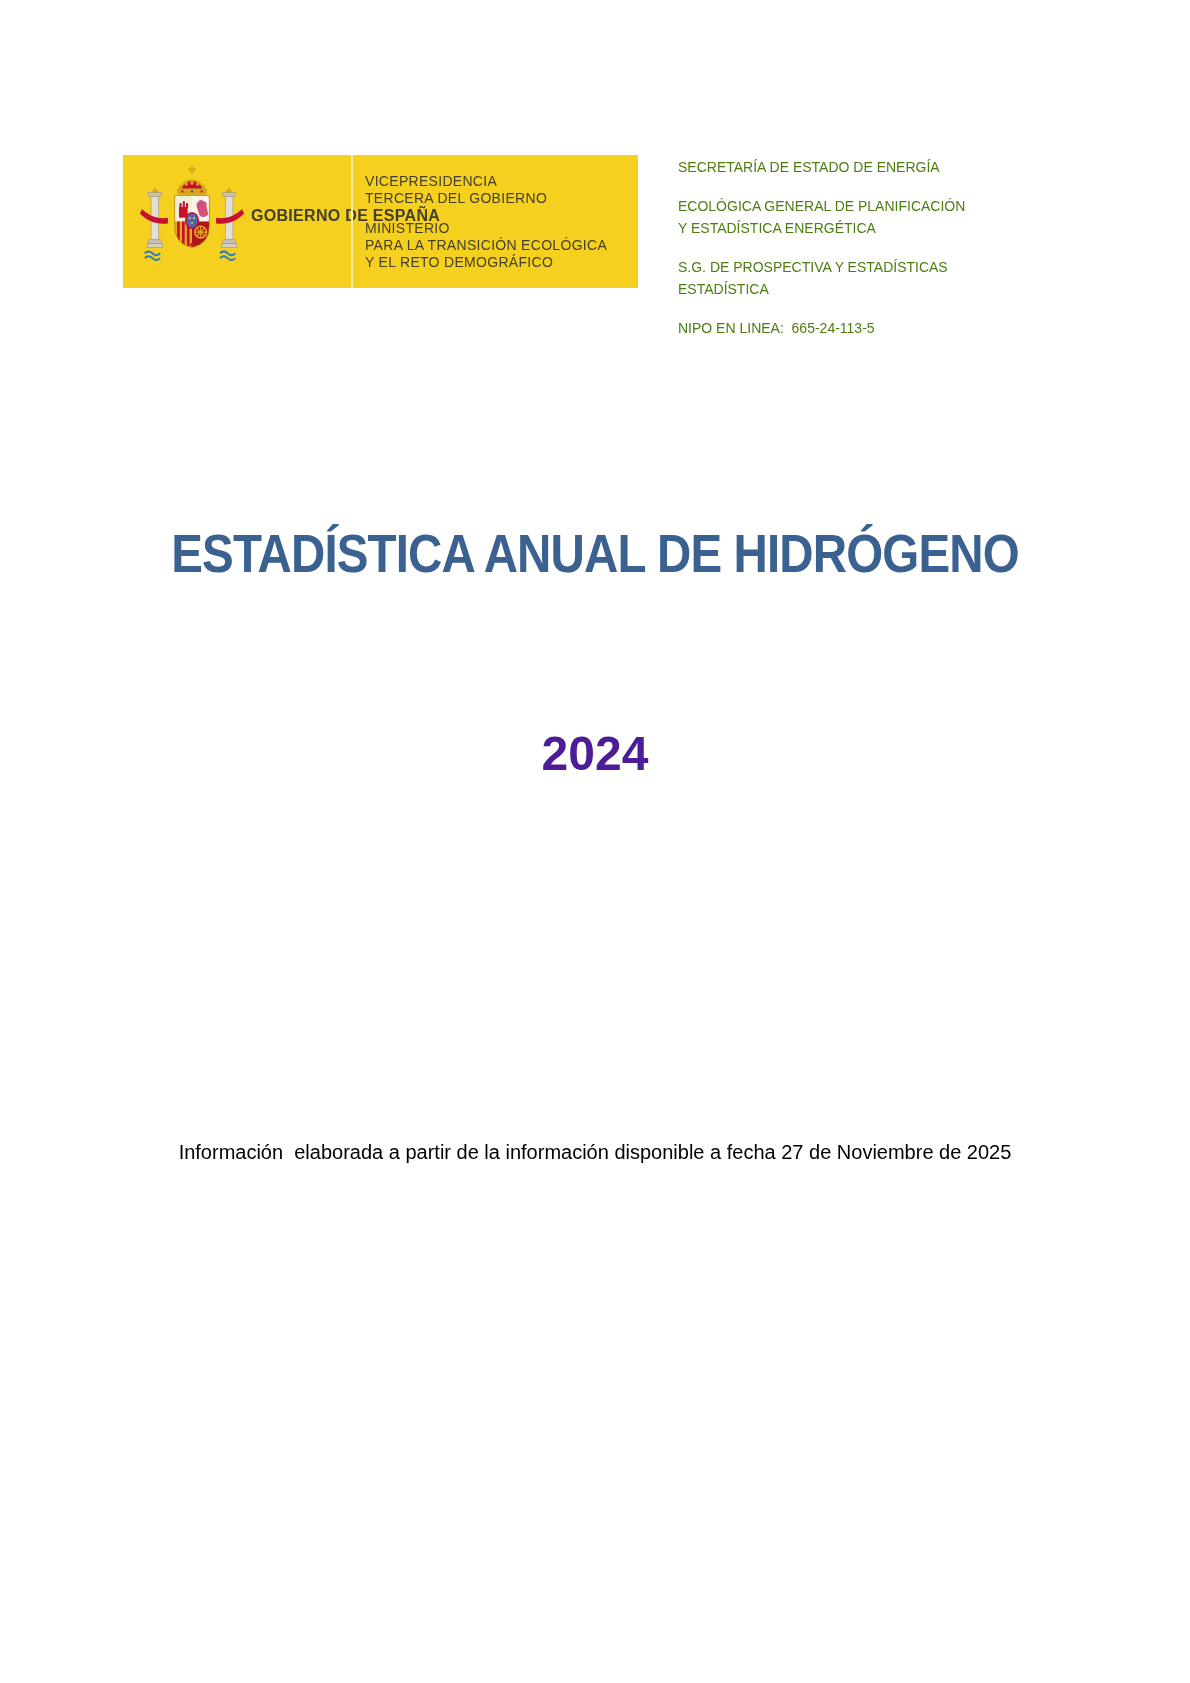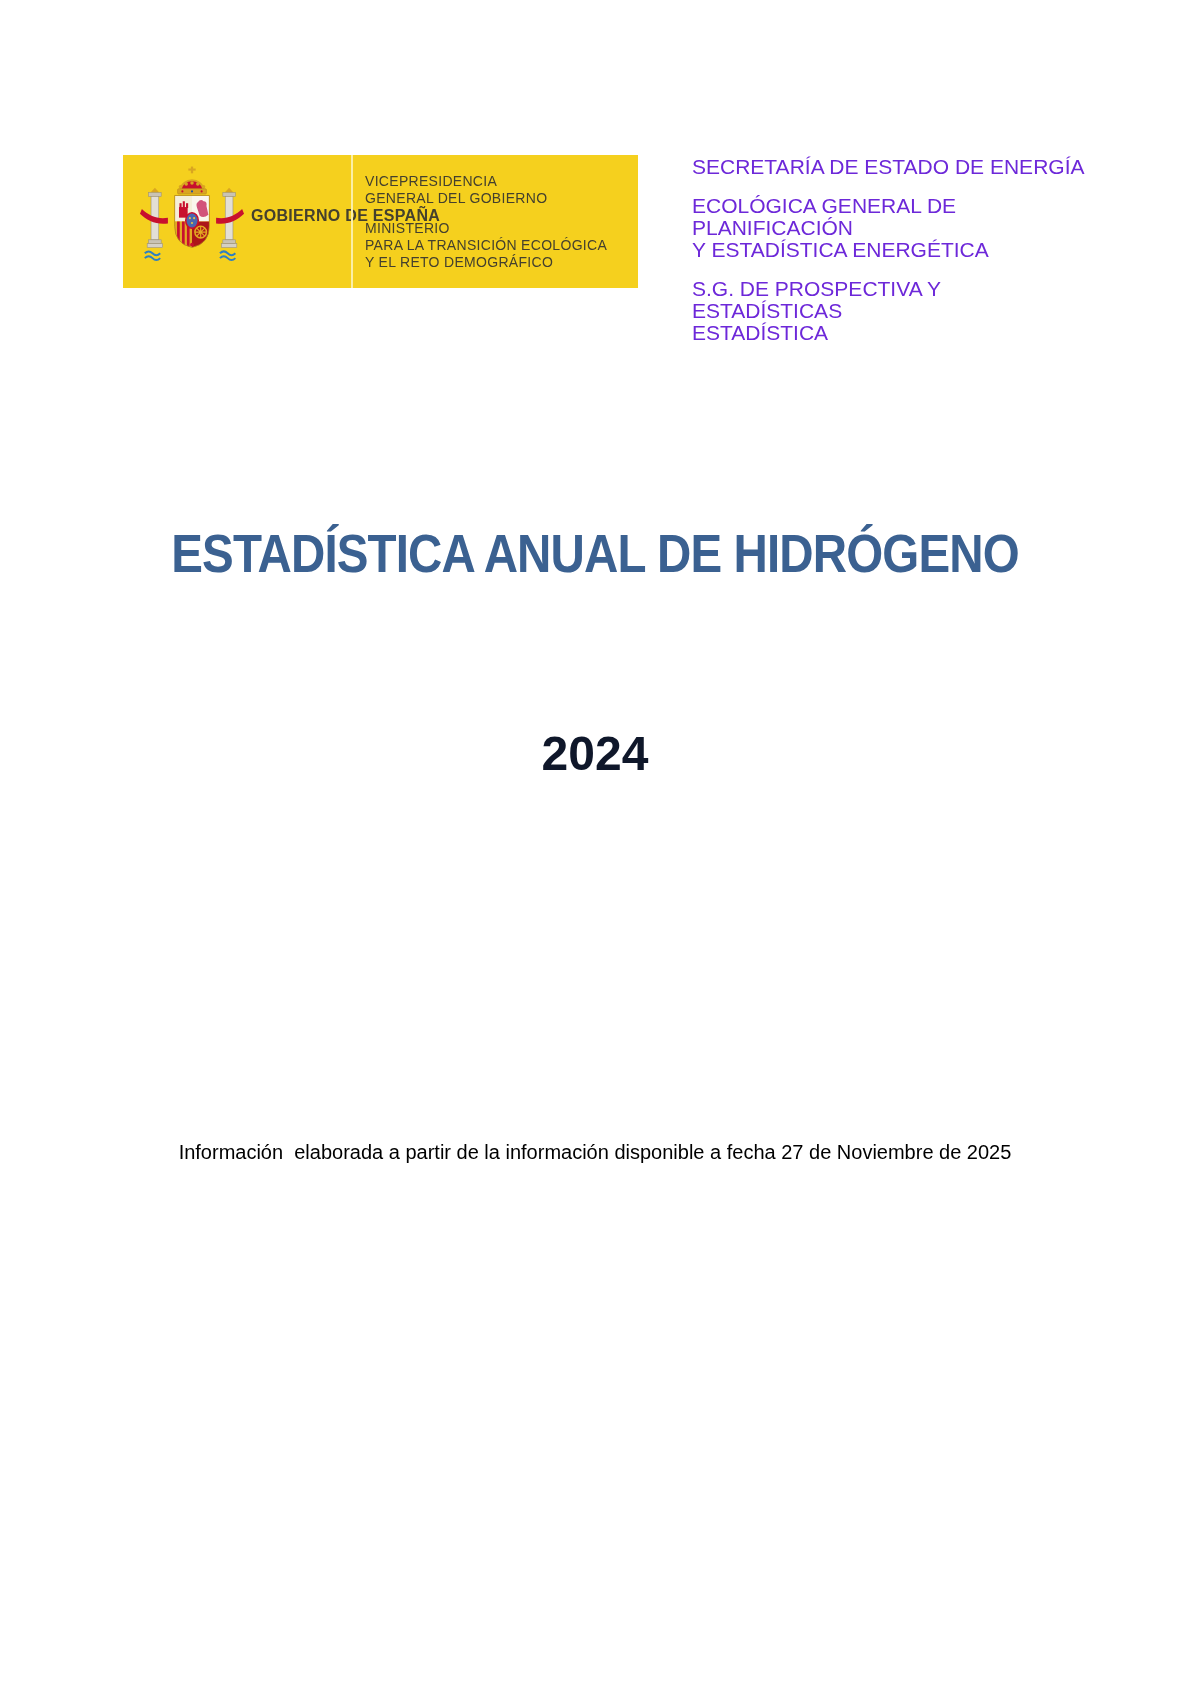--- a/index.html
+++ b/index.html
@@ -61,25 +61,25 @@
     letter-spacing: 0.3px;
     white-space: nowrap;
   }
   .ministry-block .grp { display: block; }
   .ministry-block .grp + .grp { margin-top: 13px; }
   .ministry-block span { display: block; }
 
   
   .org-header {
     position: absolute;
-    left: 692px;
+    left: 678px;
     top: 156px;
     width: 400px;
-    color: #6d28d9;
-    font-size: 21px;
+    color: #4d7c0f;
+    font-size: 14px;
     line-height: 22px;
   }
   .org-header p { margin: 0 0 17px 0; }
   .org-header p span { display: block; }
   .org-header .nipo { white-space: pre-wrap; }
 
   
   .report-title {
     position: absolute;
     left: 0;
@@ -93,21 +93,21 @@
     transform: scaleX(0.88);
     transform-origin: 50% 50%;
     white-space: nowrap;
   }
   .report-year {
     position: absolute;
     left: 0;
     top: 726px;
     width: 100%;
     text-align: center;
-    color: #0f172a;
+    color: #4c1d95;
     font-size: 48px;
     font-weight: bold;
   }
 
   
   .availability-note {
     position: absolute;
     left: 0;
     top: 1141px;
     width: 100%;
@@ -199,21 +199,21 @@
     <div class="gov-name">
       <span>GOBIERNO</span>
       <span>DE ESPAÑA</span>
     </div>
 
     <div class="banner-divider"></div>
 
     <div class="ministry-block">
       <span class="grp">
         <span>VICEPRESIDENCIA</span>
-        <span>GENERAL DEL GOBIERNO</span>
+        <span>TERCERA DEL GOBIERNO</span>
       </span>
       <span class="grp">
         <span>MINISTERIO</span>
         <span>PARA LA TRANSICIÓN ECOLÓGICA</span>
         <span>Y EL RETO DEMOGRÁFICO</span>
       </span>
     </div>
   </div>
 
   <div class="org-header">
@@ -221,20 +221,21 @@
       <span>SECRETARÍA DE ESTADO DE ENERGÍA</span>
     </p>
     <p>
       <span>ECOLÓGICA GENERAL DE PLANIFICACIÓN</span>
       <span>Y ESTADÍSTICA ENERGÉTICA</span>
     </p>
     <p>
       <span>S.G. DE PROSPECTIVA Y ESTADÍSTICAS</span>
       <span>ESTADÍSTICA</span>
     </p>
+    <p class="nipo">NIPO EN LINEA:  665-24-113-5</p>
   </div>
 
   <h1 class="report-title">ESTADÍSTICA ANUAL DE HIDRÓGENO</h1>
 
   <div class="report-year">2024</div>
 
   <div class="availability-note">Información  elaborada a partir de la información disponible a fecha 27 de Noviembre de 2025</div>
 
 </div>
 

